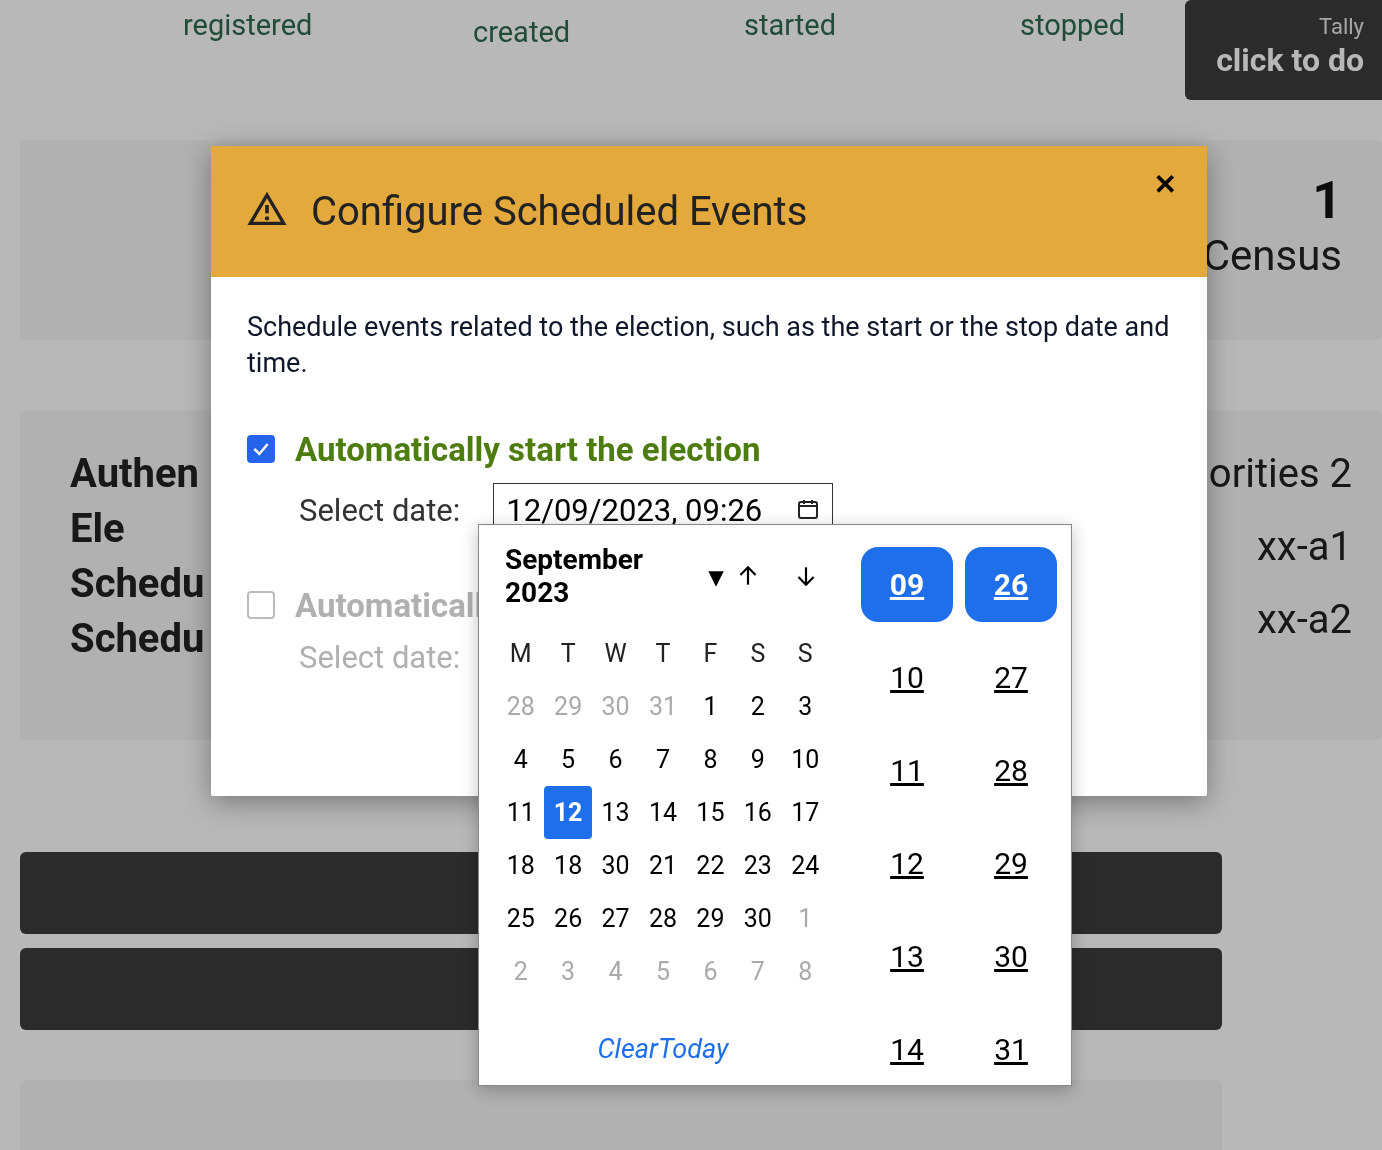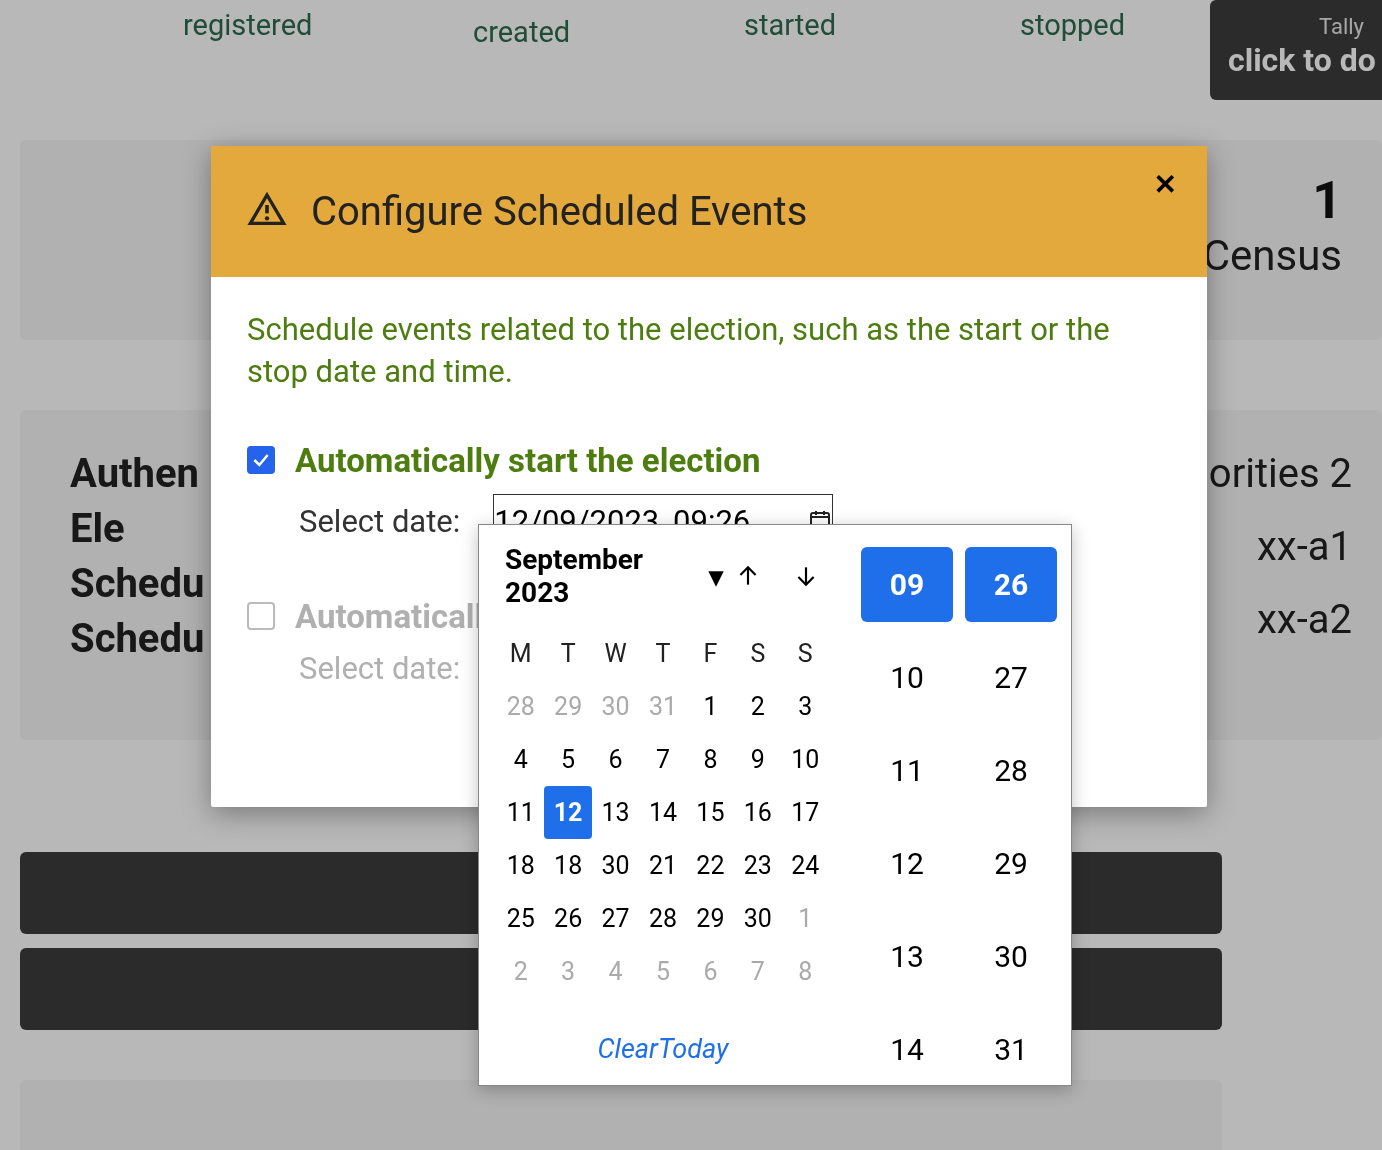--- a/index.html
+++ b/index.html
@@ -12,21 +12,21 @@
 
   
   .stages { position: absolute; top: 8px; left: 0; right: 0; display: flex; gap: 0; padding: 0 40px; }
   .stage { color: #2d6a4f; font-size: 29px; }
   .stage.s1 { position:absolute; left:183px; }
   .stage.s2 { position:absolute; left:473px;margin-top:7px; }
   .stage.s3 { position:absolute; left:744px; }
   .stage.s4 { position:absolute; left:1020px; }
 
   
-  .tally-box { position: absolute; top: 0; right: 0; width: 172px; height: 100px; background: #3c3c3c; color: #ddd; padding: 14px 18px; border-radius: 6px 0 0 6px; }
+  .tally-box { position: absolute; top: 0; right: 0; width: 197px; height: 100px; background: #3c3c3c; color: #ddd; padding: 14px 18px; border-radius: 6px 0 0 6px; }
   .tally-box .small { font-size: 22px; color:#e6e6e6; text-align:right; }
   .tally-box .big { font-size: 32px; font-weight: 700; color:#fff; margin-top: 2px; text-align:right; white-space:nowrap; }
 
   
   .census-card { position:absolute; top:140px; right:0; left:20px; height:200px; background:#f5f5f5; border-radius:6px; padding:30px 40px; text-align:right; }
   .census-card .num { font-size:52px; font-weight:700; color:#111; }
   .census-card .lbl { font-size:42px; color:#222; }
 
   .left-card { position:absolute; top:410px; left:20px; right:0; height:330px; background:#f5f5f5; border-radius:6px; padding:40px 50px; }
   .left-card .row { font-size:40px; font-weight:700; color:#222; margin-bottom:8px; }
@@ -39,32 +39,32 @@
 
   .bottom-card { position:absolute; top:1080px; left:20px; right:160px; height:80px; background:#f5f5f5; border-radius:6px; }
 
   
   .modal { position:absolute; top:146px; left:211px; width:996px; background:#fff; border-radius:2px; box-shadow:0 6px 28px rgba(0,0,0,0.35); z-index:20; }
   .modal-header { background:#e4a93c; padding:42px 36px; display:flex; align-items:center; gap:24px; position:relative; }
   .modal-header svg { width:40px; height:40px; }
   .modal-title { font-size:40px; color:#222; font-weight:400; }
   .modal-close { position:absolute; right:30px; top:22px; font-size:28px; font-weight:700; cursor:pointer; }
   .modal-body { padding:32px 36px 120px; }
-  .modal-desc { font-size:31px; color:#4d7c0f; line-height:1.35; }
+  .modal-desc { font-size:27px; color:#0f172a; line-height:1.35; }
   .opt-row { display:flex; align-items:center; gap:20px; margin-top:48px; }
   .opt-row.muted .opt-label { color:#9aa; }
   .chk { width:28px; height:28px; border:2px solid #2563eb; border-radius:4px; display:flex; align-items:center; justify-content:center; background:#2563eb; flex-shrink:0; }
   .chk svg { width:20px; height:20px; stroke:#fff; stroke-width:3; fill:none; }
   .chk.empty { background:#fff; border-color:#bbb; }
   .opt-label { font-size:33px; font-weight:700; color:#4d7c0f; }
   .opt-row.muted .opt-label { font-weight:700; color:#b0b0b0; }
   .select-row { display:flex; align-items:center; gap:33px; margin-top:14px; margin-left:52px; }
   .select-lbl { font-size:31px; color:#333; }
   .select-row.muted .select-lbl { color:#b0b0b0; }
-  .date-input { border:1.5px solid #333; padding:8px 0; font-size:31px; width:340px; display:flex; align-items:center; justify-content:space-between; background:#fff; }
+  .date-input { border:1.5px solid #333; padding:8px 12px; font-size:31px; width:340px; display:flex; align-items:center; justify-content:space-between; background:#fff; }
   .date-input svg { width:24px; height:24px; }
 
   
   .picker { position:absolute; top:524px; left:478px; width:594px; height:562px; background:#fff; border:1px solid #888; box-shadow:0 4px 16px rgba(0,0,0,0.25); z-index:30; display:flex; }
   .cal-pane { flex:1; padding:18px 18px 14px; display:flex; flex-direction:column; }
   .cal-head { display:flex; align-items:center; gap:10px; padding:0 8px 4px; }
   .cal-month { font-size:28px; font-weight:700; display:flex; align-items:center; gap:6px; }
   .cal-nav { margin-left:auto; display:flex; gap:28px; }
   .cal-nav .arrow { width:30px; height:30px; display:flex; align-items:center; justify-content:center; cursor:pointer; }
   .cal-nav svg { width:26px; height:26px; stroke:#000; stroke-width:2; fill:none; }
@@ -73,21 +73,21 @@
   .cal-grid .dow { text-align:center; font-size:25px; color:#222; padding:8px 0 12px; }
   .cal-grid .day { text-align:center; font-size:25px; padding:12px 0; cursor:pointer; border-radius:4px; }
   .cal-grid .day.other { color:#aaa; }
   .cal-grid .day.sel { background:#1f6feb; color:#fff; font-weight:700; }
 
   .cal-foot { margin-top:auto; display:flex; justify-content:center; padding:10px 22px 6px;font-style:italic; }
   .cal-foot span { color:#1f6feb; font-size:27px; cursor:pointer; }
 
   .time-pane { width:224px; padding:22px 14px; display:flex; gap:12px; overflow:hidden; }
   .time-col { flex:1; display:flex; flex-direction:column; gap:18px; align-items:center; }
-  .time-box { width:100%; padding:20px 0; text-align:center; font-size:30px; border-radius:6px; cursor:pointer; }
+  .time-box { width:100%; padding:20px 0; text-align:center; font-size:30px; border-radius:17px; cursor:pointer;text-decoration:underline; }
   .time-box.sel { background:#1f6feb; color:#fff; font-weight:700; }
 </style>
 </head>
 <body>
 
 <div class="bg-layer">
   <div class="stages">
     <div class="stage s1">registered</div>
     <div class="stage s2">created</div>
     <div class="stage s3">started</div>

